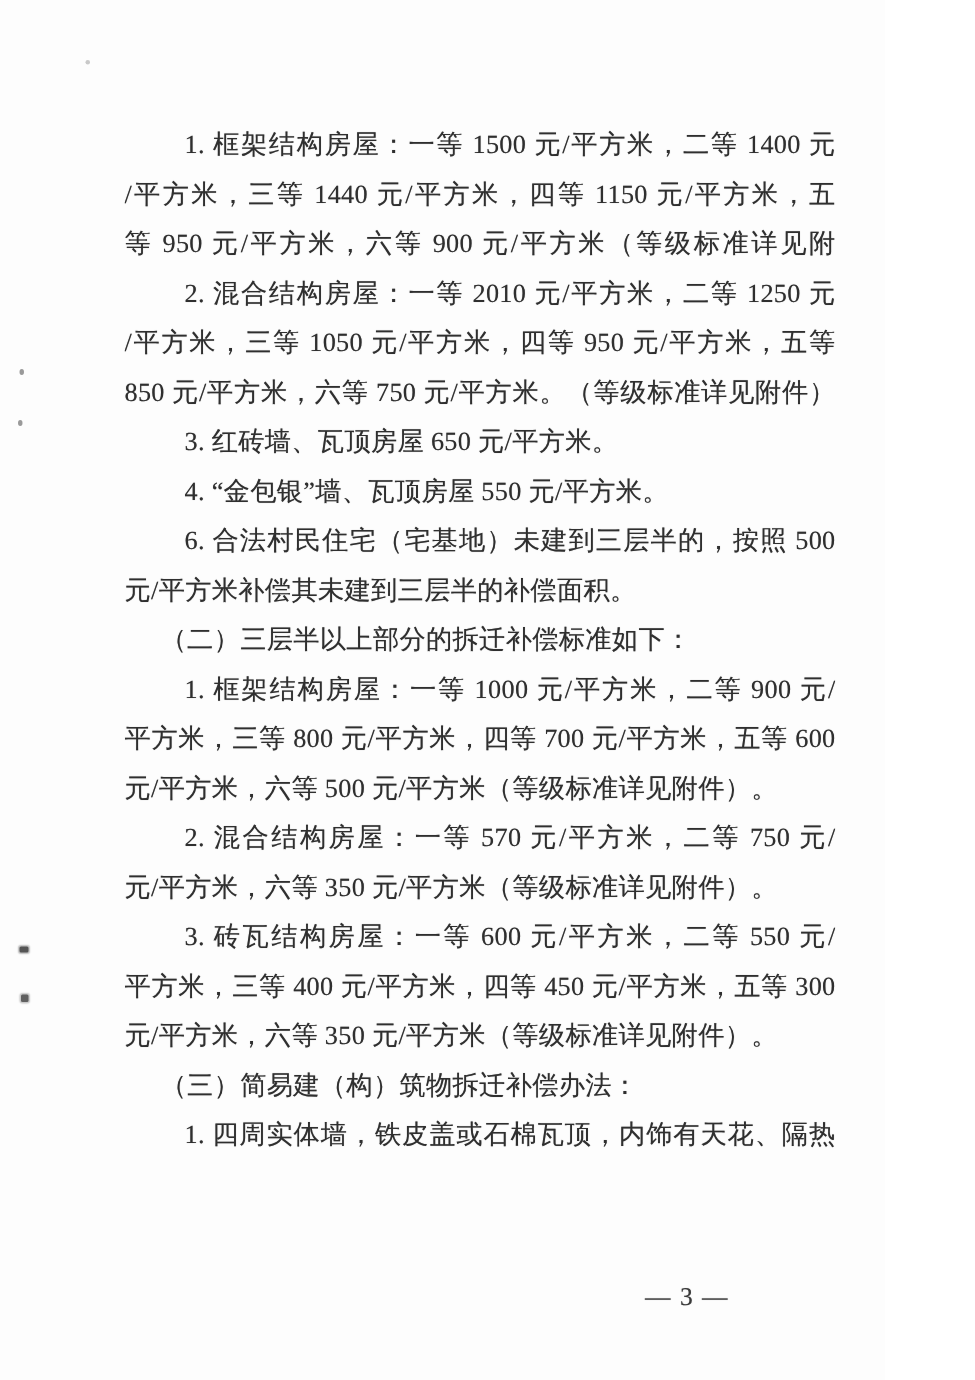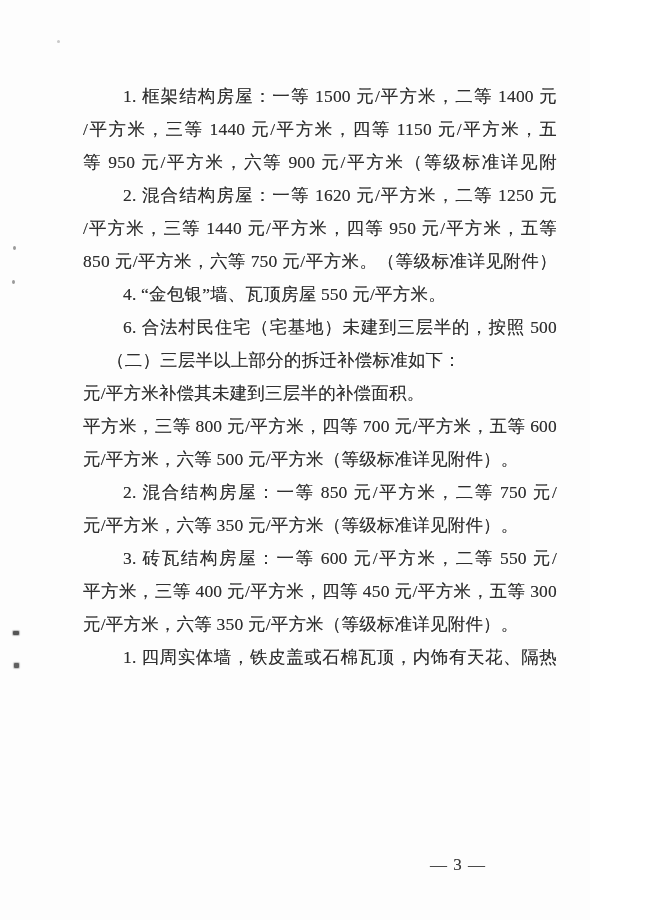--- a/index.html
+++ b/index.html
@@ -68,32 +68,35 @@
   <div class="speck s1"></div>
   <div class="speck s2"></div>
   <div class="speck s3"></div>
   <div class="speck s4"></div>
   <div class="speck s5"></div>
 
   <div class="text-block">
     <div class="line indent just">1. 框架结构房屋：一等 1500 元/平方米，二等 1400 元</div>
     <div class="line just">/平方米，三等 1440 元/平方米，四等 1150 元/平方米，五</div>
     <div class="line just">等 950 元/平方米，六等 900 元/平方米（等级标准详见附件）。</div>
-    <div class="line indent just">2. 混合结构房屋：一等 1620 元/平方米，二等 1250 元</div>
-    <div class="line just">/平方米，三等 1440 元/平方米，四等 950 元/平方米，五等</div>
+    <div class="line indent just">2. 混合结构房屋：一等 2010 元/平方米，二等 1250 元</div>
+    <div class="line just">/平方米，三等 1050 元/平方米，四等 950 元/平方米，五等</div>
     <div class="line just">850 元/平方米，六等 750 元/平方米。（等级标准详见附件）</div>
+    <div class="line indent">3. 红砖墙、瓦顶房屋 650 元/平方米。</div>
     <div class="line indent">4. “金包银”墙、瓦顶房屋 550 元/平方米。</div>
     <div class="line indent just">6. 合法村民住宅（宅基地）未建到三层半的，按照 500</div>
+    <div class="line">元/平方米补偿其未建到三层半的补偿面积。</div>
     <div class="line indent-sm">（二）三层半以上部分的拆迁补偿标准如下：</div>
-    <div class="line">元/平方米补偿其未建到三层半的补偿面积。</div>
+    <div class="line indent just">1. 框架结构房屋：一等 1000 元/平方米，二等 900 元/</div>
     <div class="line just">平方米，三等 800 元/平方米，四等 700 元/平方米，五等 600</div>
     <div class="line">元/平方米，六等 500 元/平方米（等级标准详见附件）。</div>
-    <div class="line indent just">2. 混合结构房屋：一等 850 元/平方米，二等 750 元/</div>
+    <div class="line indent just">2. 混合结构房屋：一等 570 元/平方米，二等 750 元/</div>
     <div class="line">元/平方米，六等 350 元/平方米（等级标准详见附件）。</div>
     <div class="line indent just">3. 砖瓦结构房屋：一等 600 元/平方米，二等 550 元/</div>
     <div class="line just">平方米，三等 400 元/平方米，四等 450 元/平方米，五等 300</div>
     <div class="line">元/平方米，六等 350 元/平方米（等级标准详见附件）。</div>
+    <div class="line indent-sm">（三）简易建（构）筑物拆迁补偿办法：</div>
     <div class="line indent just">1. 四周实体墙，铁皮盖或石棉瓦顶，内饰有天花、隔热</div>
   </div>
 
   <div class="page-number">— 3 —</div>
 
 </div>
 
 </body></html>

